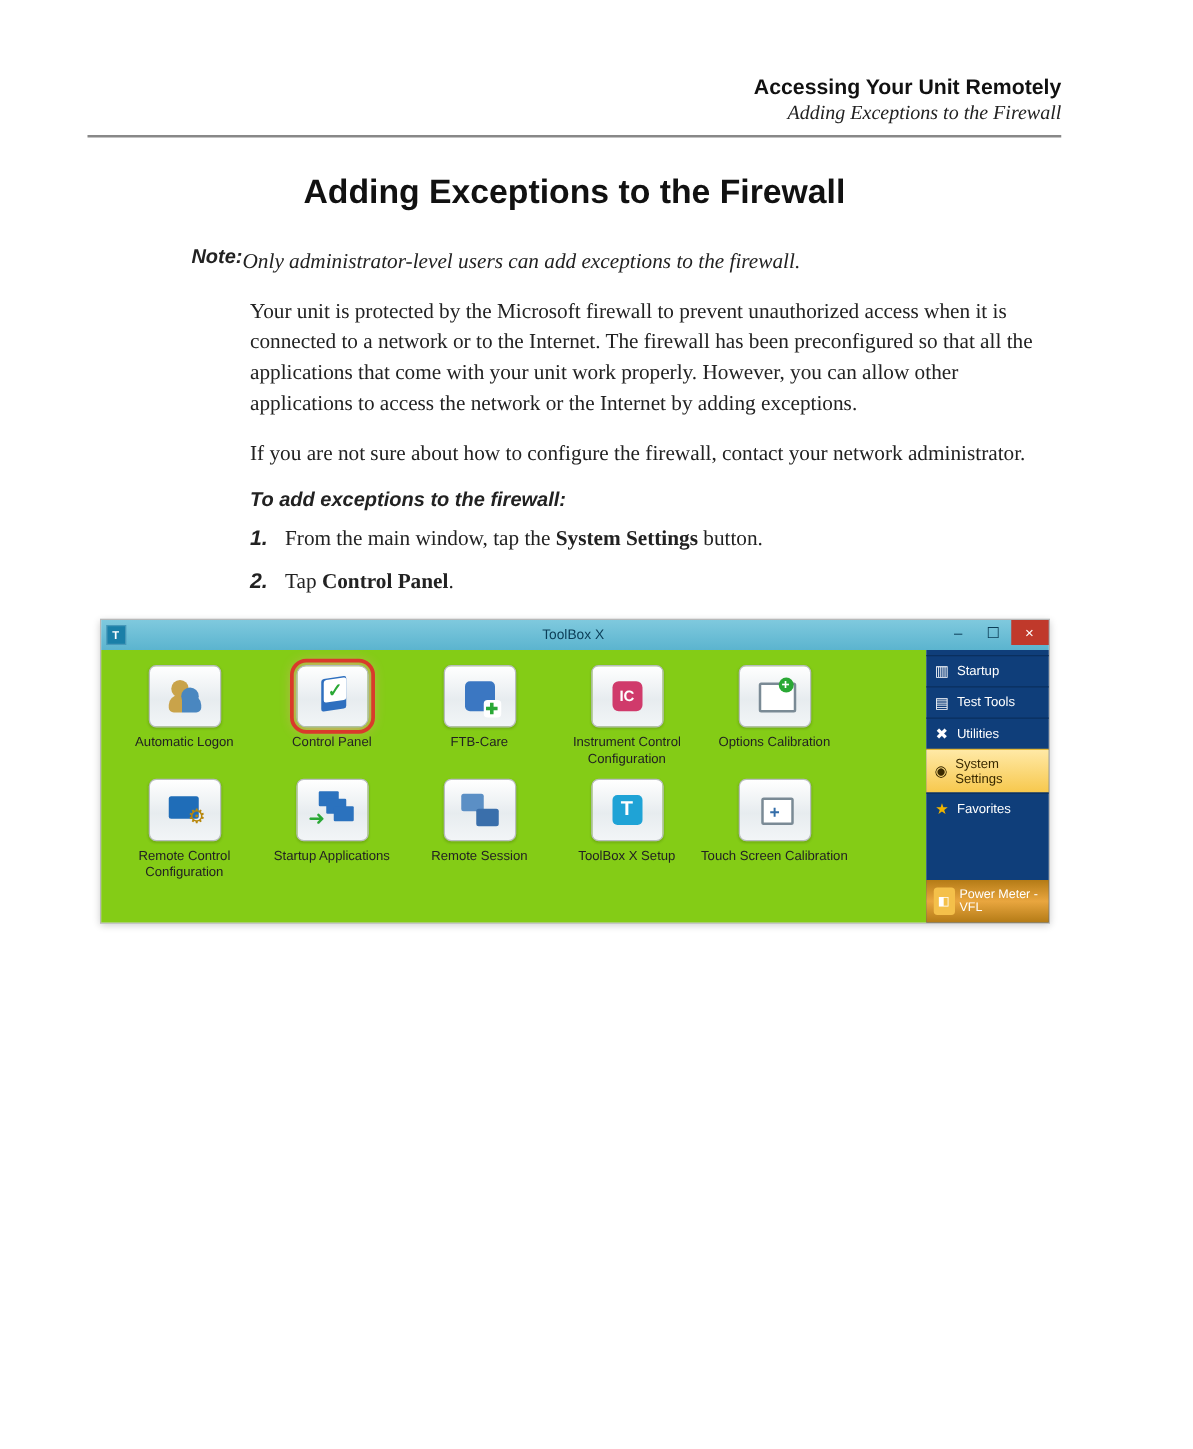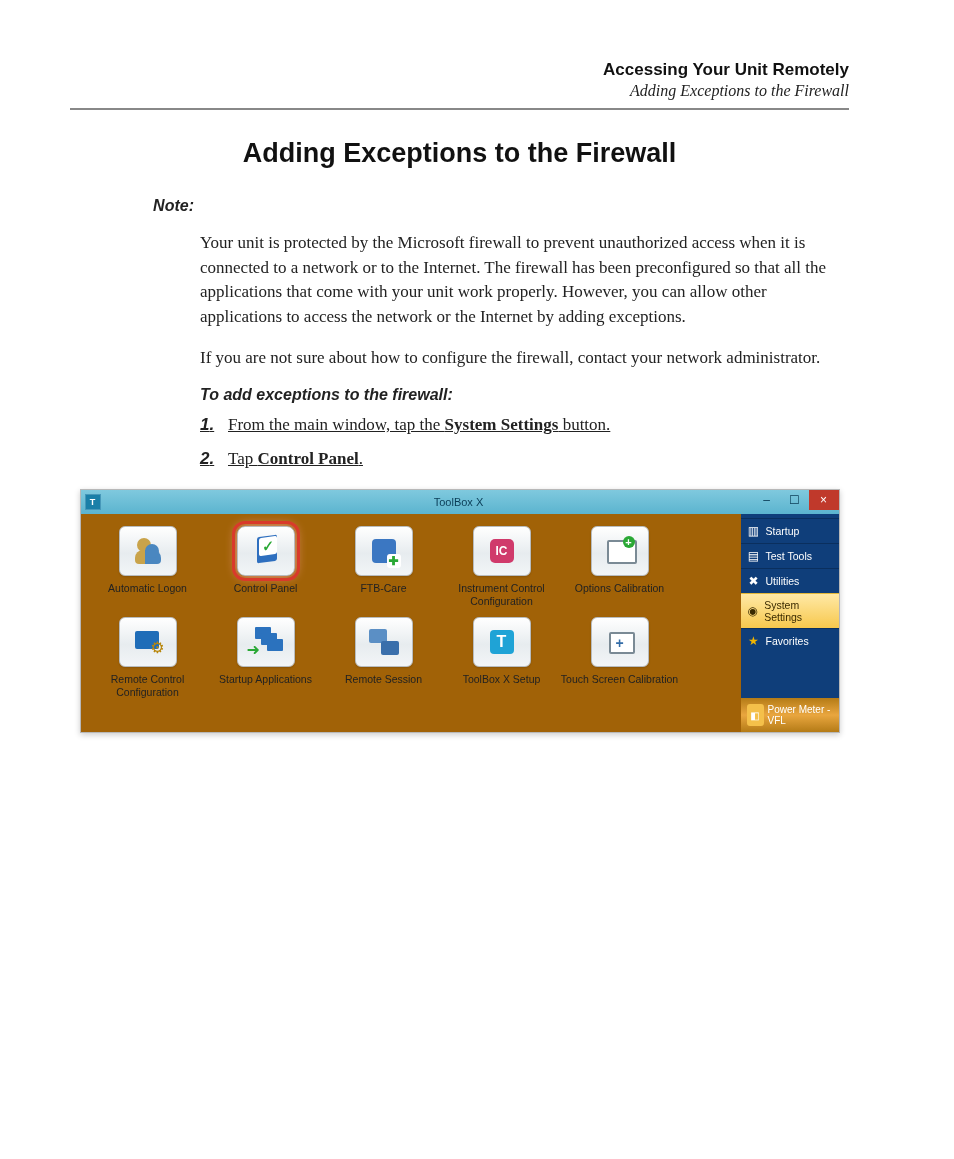--- a/index.html
+++ b/index.html
@@ -75,21 +75,20 @@
     font-style: italic;
     font-size: 16px;
     margin: 10px 0 8px 0;
     padding-left: 130px;
   }
   ol.steps {
     list-style: none;
     padding: 0 0 0 130px;
     margin: 0 0 18px 0;
     counter-reset: step;
-    text-decoration: underline;
   }
   ol.steps li {
     counter-increment: step;
     font-size: 17px;
     line-height: 1.5;
     margin-bottom: 8px;
     display: flex;
   }
   ol.steps li::before {
     content: counter(step) ".";
@@ -139,21 +138,21 @@
     width:28px;height:20px;margin-top:0;
     display:flex;align-items:center;justify-content:center;
     font-size:12px;color:#0b3d57;
   }
   .win-btn.close{background:#c0392b;color:#fff;width:30px;}
   .shot-body {
     display:flex;align-items:stretch;min-height:218px;
   }
   .grid-area {
     flex:1;
-    background:#a16207;
+    background:#84cc16;
     padding:12px 8px 4px 8px;
   }
   .row { display:flex; }
   .tile {
     width:118px;
     text-align:center;
     margin:0 0 10px 0;
   }
   .tile-btn {
     width:56px;height:48px;
@@ -243,20 +242,21 @@
   <div class="hdr">
     <div class="hdr-chapter">Accessing Your Unit Remotely</div>
     <div class="hdr-section">Adding Exceptions to the Firewall</div>
   </div>
   <hr class="hr">
 
   <h1 class="title">Adding Exceptions to the Firewall</h1>
 
   <div class="note-row">
     <div class="note-label">Note:</div>
+    <div class="note-text">Only administrator-level users can add exceptions to the firewall.</div>
   </div>
 
   <p class="body-p">Your unit is protected by the Microsoft firewall to prevent unauthorized access when it is connected to a network or to the Internet. The firewall has been preconfigured so that all the applications that come with your unit work properly. However, you can allow other applications to access the network or the Internet by adding exceptions.</p>
   <p class="body-p">If you are not sure about how to configure the firewall, contact your network administrator.</p>
 
   <div class="subhead">To add exceptions to the firewall:</div>
 
   <ol class="steps">
     <li>
       <span class="step-text">

